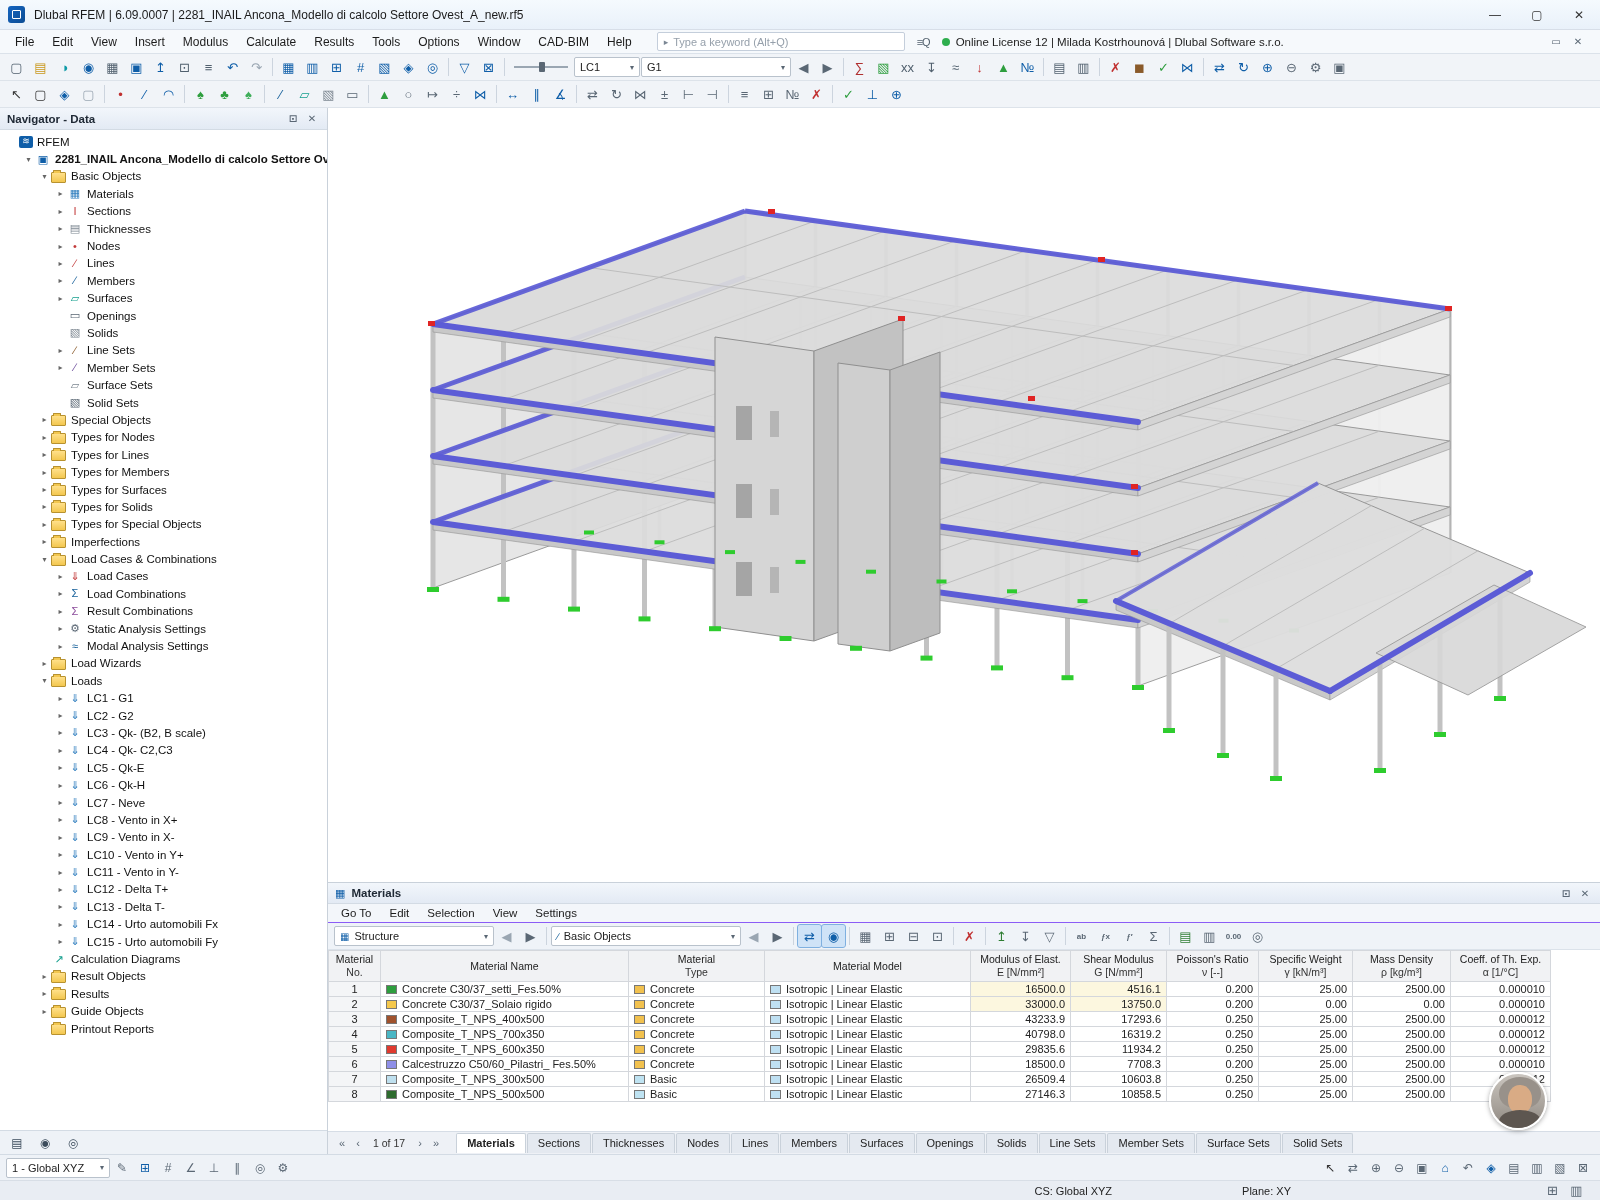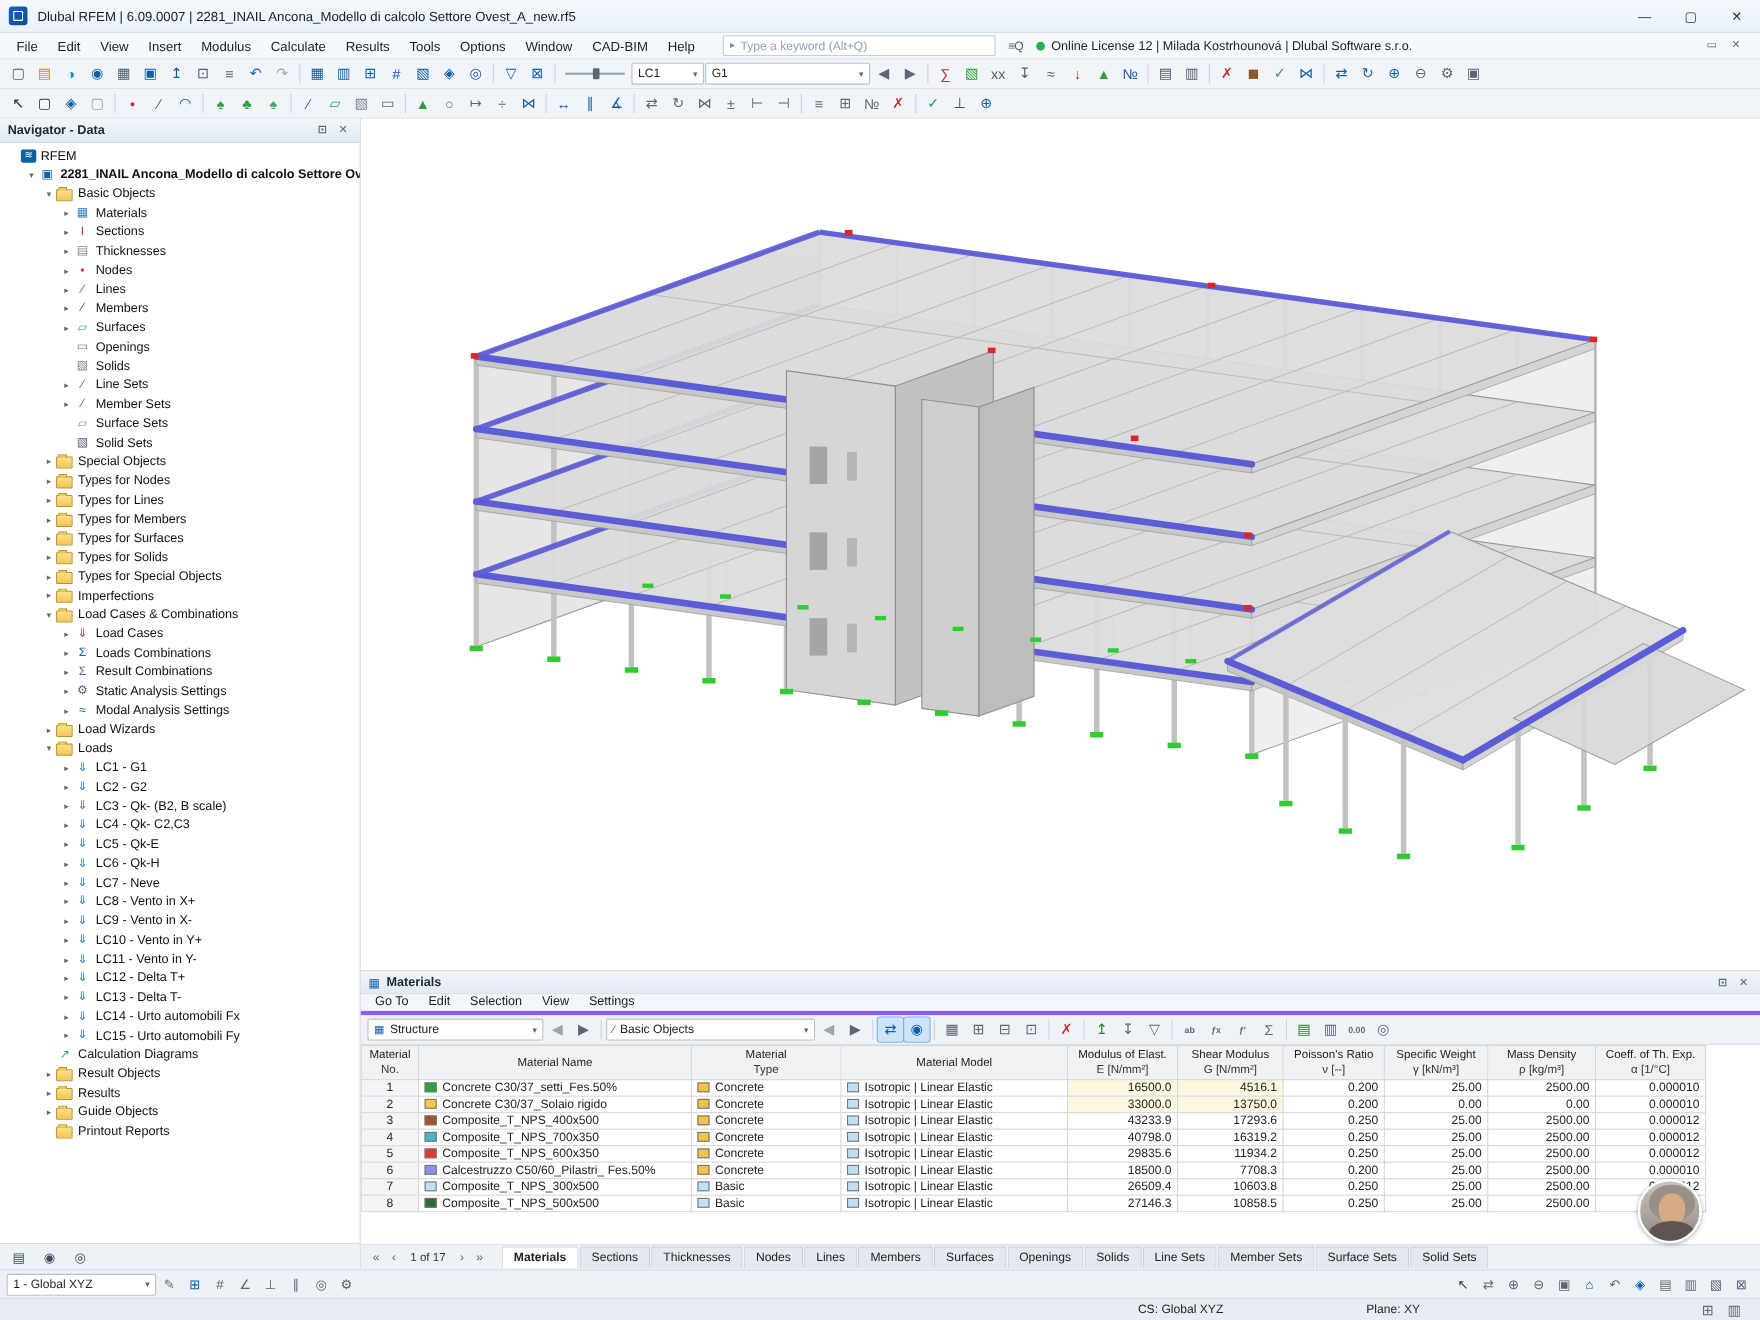--- a/index.html
+++ b/index.html
@@ -58,21 +58,21 @@
 .nav-footer{height:24px;border-top:1px solid #d3dbe4;display:flex;align-items:center;padding:0 4px;background:#eef2f7;gap:2px;flex:none}
 .nav-footer .tb-icon{width:26px;height:20px;font-size:12px;color:#3c4c5c}
 
 .workspace{flex:1;display:flex;flex-direction:column;min-width:0}
 .viewport{flex:1;background:#fff;position:relative;overflow:hidden}
 .viewport svg{position:absolute;inset:0}
 
 .mat-panel{height:272px;display:flex;flex-direction:column;background:#f5f7fa;border-top:1px solid #c9d1da;flex:none}
 .panel-header{height:21px;background:linear-gradient(#f2f6fb,#e3eaf4);border-bottom:1px solid #d3dbe4;display:flex;align-items:center;padding:0 7px;font-weight:bold;font-size:11.5px;color:#202a36;flex:none}
 .panel-header .ph-ico{color:#0f5ea8;margin-right:6px;font-size:11px}
-.panel-menu{height:19px;display:flex;align-items:flex-end;background:#f3f6fa;border-bottom:4px solid #8b5cf6;padding:0 4px;flex:none}
+.panel-menu{height:19px;display:flex;align-items:center;background:#f3f6fa;border-bottom:1px solid #8b5cf6;padding:0 4px;flex:none}
 .panel-menu span{padding:2px 9px;font-size:11.5px;color:#1c1c1c}
 .panel-toolbar{height:27px;display:flex;align-items:center;gap:1px;padding:0 6px;background:#eff3f8;border-bottom:1px solid #dbe2ea;flex:none}
 .mat-table-wrap{flex:1;overflow:hidden;background:#fff;position:relative}
 table.mat{border-collapse:collapse;table-layout:fixed;font-size:11px}
 table.mat th,table.mat td{border:1px solid #d4d7dc;padding:0 5px;height:15px;overflow:hidden;white-space:nowrap}
 table.mat thead th{background:#f1f2f4;font-weight:normal;text-align:center;font-size:10.5px;line-height:1.2;height:31px;color:#222}
 table.mat .h2{color:#333}
 td.rownum{background:#f4f5f7;text-align:center;color:#222}
 td.tint{background:#fcf7df}
 .swatch{display:inline-block;width:11px;height:9px;border:1px solid #777;margin-right:5px;vertical-align:-1px}
@@ -381,21 +381,21 @@
             <span class="lbl">Load Cases &amp; Combinations</span>
           </div>
           <div class="tree-row" style="padding-left: 54px;">
             <span class="exp">▸</span>
             <span class="ti ti-glyph" data-glyph="⇓" style="color: rgb(194, 58, 58);"></span>
             <span class="lbl">Load Cases</span>
           </div>
           <div class="tree-row" style="padding-left: 54px;">
             <span class="exp">▸</span>
             <span class="ti ti-glyph" data-glyph="Σ" style="color: rgb(22, 96, 154);"></span>
-            <span class="lbl">Loads Combinations</span>
+            <span class="lbl">Load Combinations</span>
           </div>
           <div class="tree-row" style="padding-left: 54px;">
             <span class="exp">▸</span>
             <span class="ti ti-glyph" data-glyph="Σ" style="color: rgb(138, 74, 154);"></span>
             <span class="lbl">Result Combinations</span>
           </div>
           <div class="tree-row" style="padding-left: 54px;">
             <span class="exp">▸</span>
             <span class="ti ti-glyph" data-glyph="⚙" style="color: rgb(90, 103, 116);"></span>
             <span class="lbl">Static Analysis Settings</span>
@@ -914,21 +914,21 @@
               <span class="tab">Member Sets</span>
               <span class="tab">Surface Sets</span>
               <span class="tab">Solid Sets</span>
             </span>
         </div>
       </div>
     </div>
   </div>
 
   <div class="statusbar">
-    <span class="tb-combo" style="width:136px">
+    <span class="tb-combo" style="width:104px">
       <span class="combo-label">1 - Global XYZ</span>
       <span class="arr">▾</span>
     </span>
     <span id="status-left" style="display:flex;gap:1px">
         <span class="tb-icon" title="edit-mode" style="color: rgb(90, 103, 116);">✎</span>
         <span class="tb-icon" title="snap-grid" style="color: rgb(15, 94, 168);">⊞</span>
         <span class="tb-icon" title="grid-points" style="color: rgb(90, 103, 116);">#</span>
         <span class="tb-icon" title="ortho-mode" style="color: rgb(90, 103, 116);">∠</span>
         <span class="tb-icon" title="snap-perpendicular" style="color: rgb(90, 103, 116);">⊥</span>
         <span class="tb-icon" title="snap-parallel" style="color: rgb(90, 103, 116);">∥</span>

